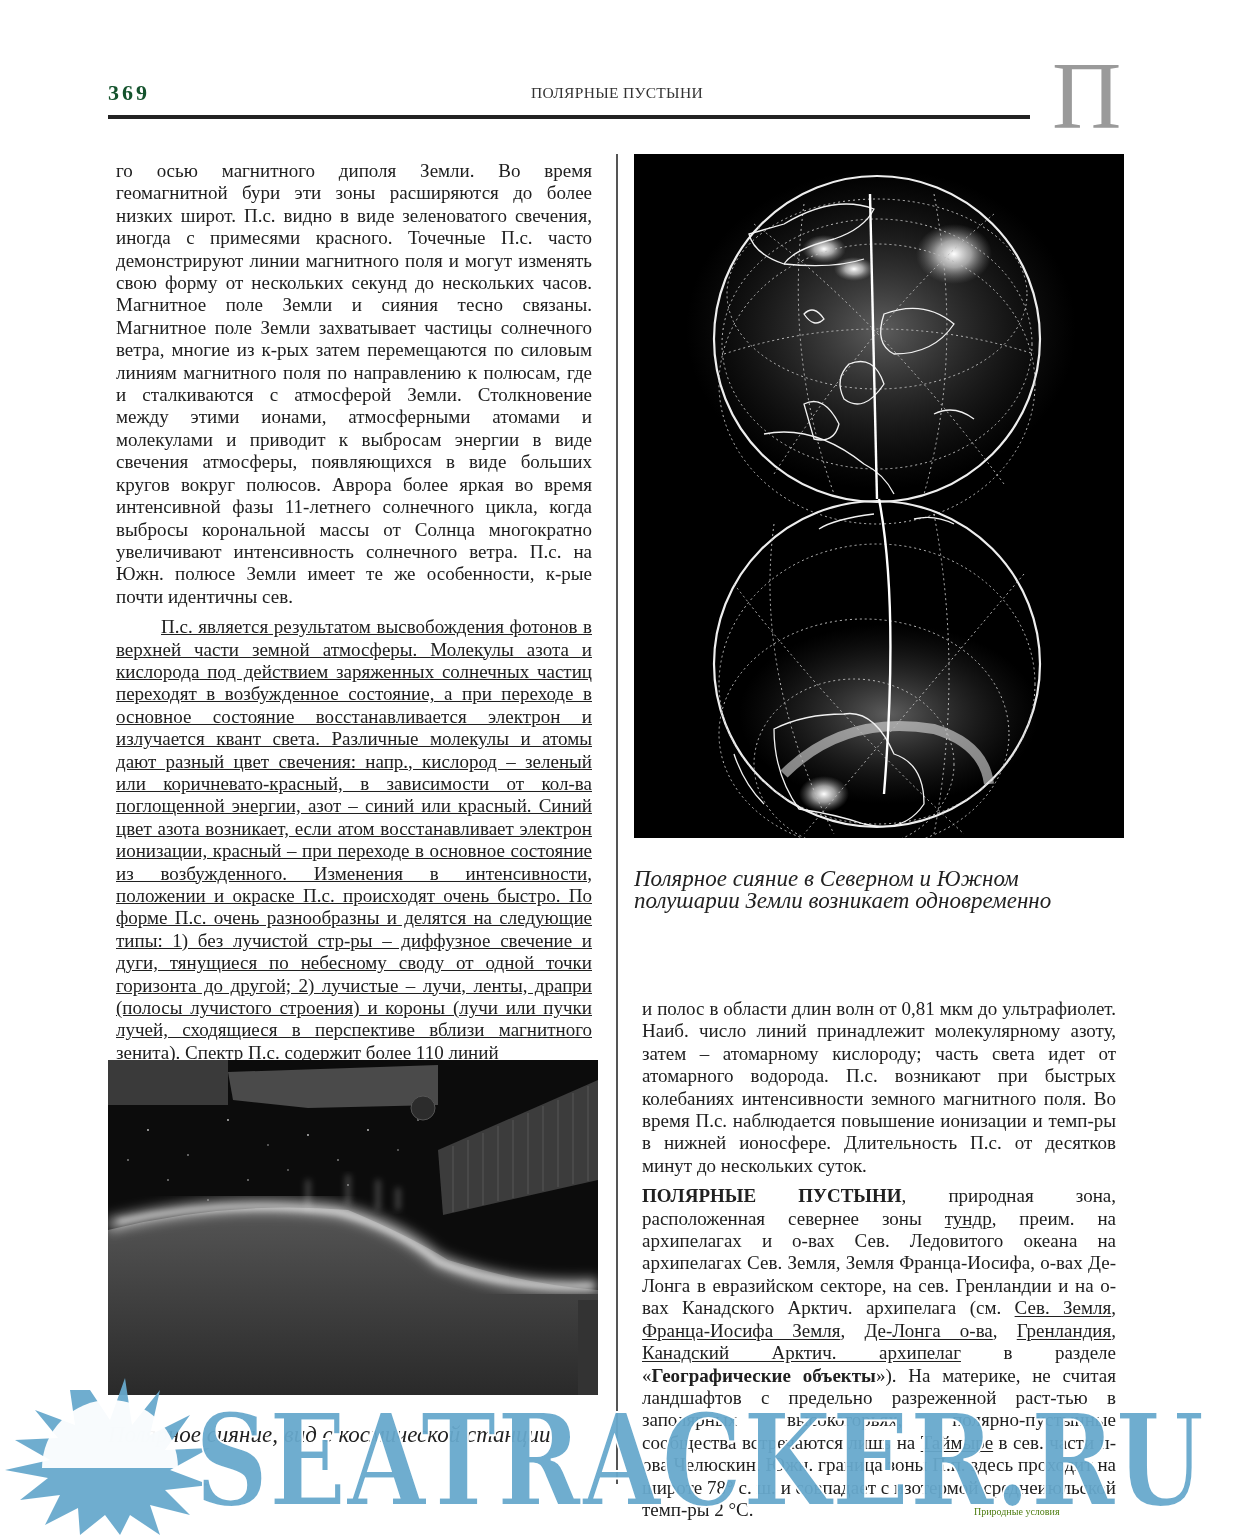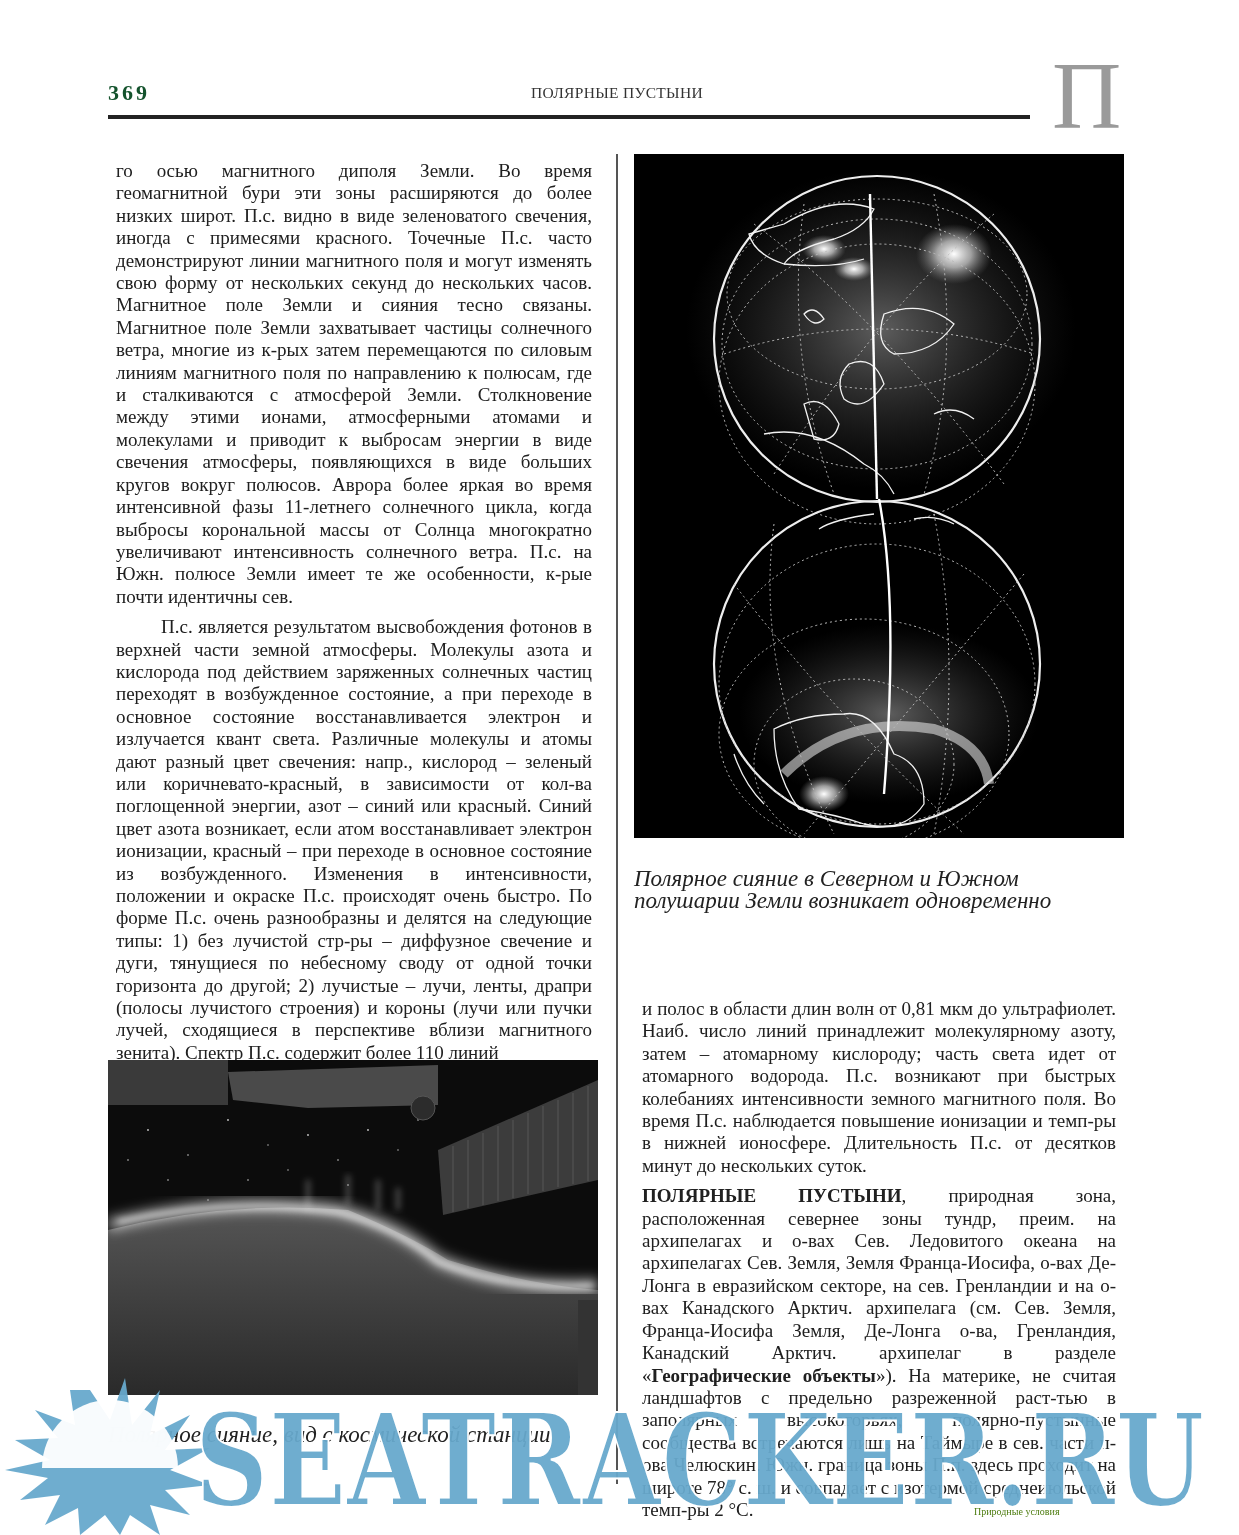--- a/index.html
+++ b/index.html
@@ -10,26 +10,26 @@
   
   .page-num { left:108px; top:80px; font-size:22px; font-weight:bold; letter-spacing:3px; color:#14532d; }
   .running-head { left:0; width:1240px; text-align:center; top:84px; font-size:15.5px; letter-spacing:0.3px; color:#333; }
   .running-head span { position:relative; left:-3px; }
   .head-rule { left:108px; top:115px; width:922px; height:4px; background:#222; }
   .section-letter { left:1052px; top:48px; font-size:96px; color:#9a9a9a; line-height:1; font-weight:normal; }
 
   
   .col { font-size:19px; line-height:22.4px; text-align:justify; color:#202020; }
   .col p { margin:8px; }
-  .col .indent { text-indent:45px; }
+  .col .indent { text-indent:45px;text-decoration:underline; }
   .col-left { left:108px; top:152px; width:492px; }
   .col-right { left:634px; top:990px; width:490px; }
   .col-divider { left:616px; top:154px; width:1.5px; height:1330px; background:#555; }
 
-  .u { text-underline-offset:2px; }
+  .u { text-decoration:underline; text-underline-offset:2px; }
   .b { font-weight:bold; }
 
   
   .fig-globes { left:634px; top:154px; width:490px; height:684px; background:#000; }
   .fig-aurora { left:108px; top:1060px; width:490px; height:335px; background:#111; overflow:hidden; }
   .caption { font-style:italic; font-size:23px; line-height:22px; color:#222; }
   .cap-globes { left:634px; top:868px; width:490px; }
   .cap-aurora { left:108px; top:1424px; width:500px; }
 
   .footer-note { left:974px; top:1506px; font-size:10px; color:#4d7c0f; }

